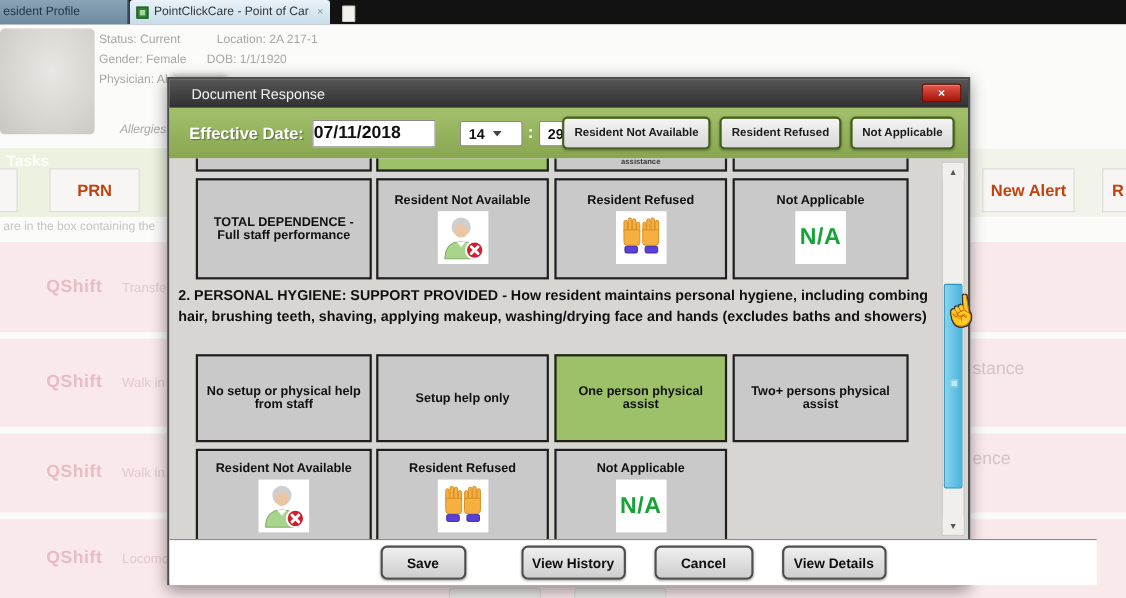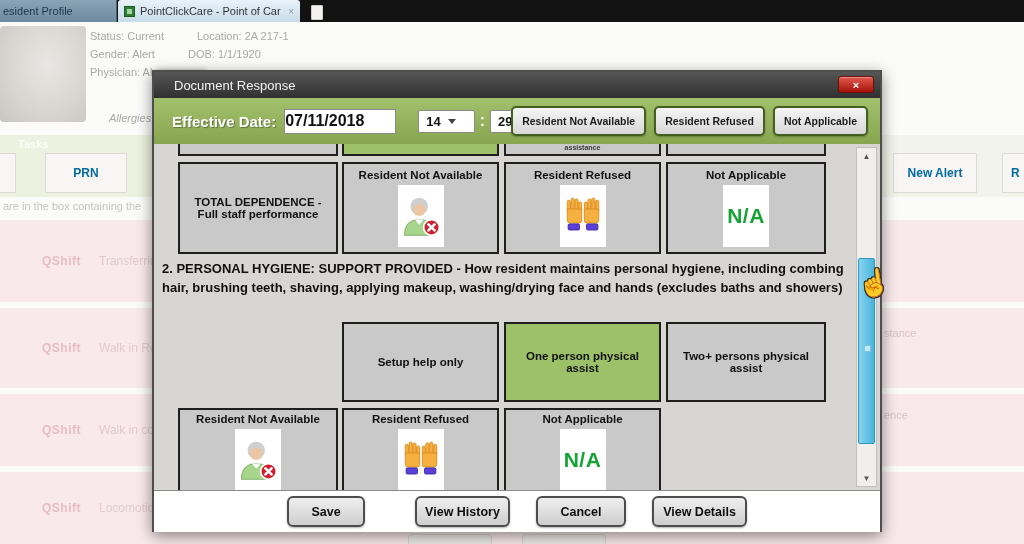--- a/index.html
+++ b/index.html
@@ -23,28 +23,28 @@
   .page-ico { width:12px; height:15px; background:#f4f2ee; border:1px solid #cfccc5; border-radius:1px; display:block; }
 
   
   .bg-page { position:absolute; left:0; top:22px; width:1024px; height:522px; background:#fbfbfa; }
   .photo { position:absolute; left:0; top:4px; width:86px; height:96px;
     background:radial-gradient(ellipse at 55% 40%, #e9e7e3 0%, #d8d5d0 60%, #c9c6c1 100%); border-radius:4px; }
   .info-line { position:absolute; font-size:11px; color:#a8a8a5; white-space:nowrap; }
   .blur-blob { display:inline-block; width:52px; height:9px; background:#c9c7c3; border-radius:4px; filter:blur(2px); vertical-align:middle; }
   .tasksbar { position:absolute; left:0; top:113px; width:1024px; height:62px; background:#f2f4ec; }
   .tasksbar-greentint { position:absolute; left:0; top:0; width:470px; height:62px; background:#ecf2df; }
-  .tasks-title { position:absolute; left:18px; top:3px; font-size:11px; font-weight:bold; color:#fdfdf9; }
+  .tasks-title { position:absolute; left:6px; top:3px; font-size:14px; font-weight:bold; color:#fdfdf9; }
   .ghost-btn { position:absolute; background:#f7f6f4; border:1px solid #dcdad6; border-radius:0;
-    display:flex; align-items:center; justify-content:center; font-size:12px; font-weight:bold; color:#0369a1; cursor:pointer; }
+    display:flex; align-items:center; justify-content:center; font-size:15px; font-weight:bold; color:#c2410c; cursor:pointer; }
   .hint-frag { position:absolute; left:3px; top:178px; font-size:11px; color:#c7c5c1; white-space:nowrap; width:150px; overflow:hidden; }
   .qrow { position:absolute; left:0; width:1024px; background:#f9e9eb; display:flex; align-items:center; padding-left:42px; gap:18px; }
-  .qbadge { font-size:12px; font-weight:bold; color:#e7bcc2; letter-spacing:0.5px; }
+  .qbadge { font-size:16px; font-weight:bold; color:#e7bcc2; letter-spacing:0.5px; }
   .qtask { font-size:12px; color:#e2cace; }
-  .frag { position:absolute; font-size:11px; color:#d9c2c6; }
+  .frag { position:absolute; font-size:16px; color:#d9c2c6; }
   .partial-btn { position:absolute; height:10px; width:84px; background:#eceae8; border:1px solid #d5d3cf; border-bottom:none; border-radius:4px 4px 0 0; }
 
   
   .dlg { position:absolute; left:152px; top:70px; width:730px; height:462px; z-index:10;
     border:2px solid #4e4e4e; background:#d8d6d2; box-shadow:0 4px 14px rgba(0,0,0,0.45); }
   .dlg-titlebar { position:absolute; left:0; top:0; width:100%; height:26px;
     background:linear-gradient(#565656,#303030); display:flex; align-items:center; padding-left:20px; }
   .dlg-title { color:#f2f2f2; font-size:13px; }
   .dlg-close { position:absolute; right:6px; top:4px; width:36px; height:17px;
     background:linear-gradient(#e2584d,#a51309); border:1px solid #6f0f06; border-radius:3px;
@@ -69,34 +69,34 @@
   .cell { position:absolute; background:#c9c9c9; border:2px solid #1f1f1f; display:flex; flex-direction:column;
     align-items:center; justify-content:center; text-align:center; font-weight:bold; font-size:11.5px; color:#111;
     padding:2px 6px; cursor:pointer; }
   .cell.selected { background:#9cc168; }
   .cell.empty { background:transparent; border:none; cursor:default; }
   .c1 { left:24px;  width:160px; } .c2 { left:188px; width:157px; }
   .c3 { left:350px; width:157px; } .c4 { left:512px; width:160px; }
   .r0 { top:-62px; height:74px; } .r1 { top:18px;  height:92px; }
   .r2 { top:178px; height:80px; } .r3 { top:264px; height:88px; }
   .sliver-frag { position:absolute; bottom:3px; left:0; width:100%; text-align:center; font-size:7px; font-weight:bold; color:#3c3c3c; }
-  .icon-box { width:46px; height:62px; background:#fff; margin-top:4px; display:flex; align-items:center; justify-content:center; flex:0 0 auto; }
+  .icon-box { width:46px; height:48px; background:#fff; margin-top:4px; display:flex; align-items:center; justify-content:center; flex:0 0 auto; }
   .na-text { font-weight:800; font-size:21px; color:#15a335; letter-spacing:0.5px; }
   .question { position:absolute; left:8px; top:116px; width:690px; font-size:13px; font-weight:bold; color:#101010;
     line-height:1.45; text-align:left; }
 
   .scrollbar { position:absolute; left:702px; top:3px; width:21px; height:340px; background:#f1efec; border:1px solid #c3c1bd; }
   .scroll-btn { position:absolute; left:0; width:19px; height:16px; display:flex; align-items:center; justify-content:center;
     font-size:8px; color:#555; cursor:pointer; background:#f1efec; }
   .scroll-up { top:0; } .scroll-down { bottom:0; }
   .scroll-thumb { position:absolute; left:1px; width:17px; top:110px; height:186px;
     background:linear-gradient(90deg,#86d4ee,#4cb4dc); border:1px solid #2f96bd; border-radius:2px; cursor:grab; }
   .thumb-grip { position:absolute; left:5px; top:86px; width:7px; height:7px; background:#bfe9f7; border:1px solid #7fc7e0; }
 
-  .dlg-footer { position:absolute; left:0; top:418px; width:726px; height:42px; background:#fff;
+  .dlg-footer { position:absolute; left:0; top:418px; width:843px; height:42px; background:#fff;
     border-top:1px solid #8a8a8a; display:flex; align-items:center; justify-content:center; gap:26px; }
   .ftr-btn { height:31px; background:linear-gradient(#efefef,#cecece); border:2px solid #4d4d4d; border-radius:6px;
     font-size:12.5px; font-weight:bold; color:#0e0e0e; display:flex; align-items:center; justify-content:center;
     cursor:pointer; box-shadow:0 1px 2px rgba(0,0,0,0.3); }
   .w-save { width:78px; } .w-vh { width:95px;margin-left:24px; } .w-vd { width:95px; } .w-cancel { width:90px; }
 
   .cursor { position:absolute; left:858px; top:268px; z-index:50; font-size:26px; color:#fff; pointer-events:none;
     text-shadow:-1px -1px 0 #333, 1px -1px 0 #333, -1px 1px 0 #333, 1px 1px 0 #333; transform:rotate(-8deg); }
 </style>
 </head>
@@ -115,21 +115,21 @@
     </div>
     <div class="newtab">
       <span class="page-ico"></span>
     </div>
   </div>
 
   <div class="bg-page">
     <div class="photo"></div>
     <span class="info-line" style="left:90px; top:8px;">Status: Current</span>
     <span class="info-line" style="left:197px; top:8px;">Location: 2A 217-1</span>
-    <span class="info-line" style="left:90px; top:26px;">Gender: Alert</span>
+    <span class="info-line" style="left:90px; top:26px;">Gender: Female</span>
     <span class="info-line" style="left:188px; top:26px;">DOB: 1/1/1920</span>
     <span class="info-line" style="left:90px; top:44px;">
       <span>Physician: Al</span>
       <span class="blur-blob"></span>
     </span>
     <span class="info-line" style="left:109px; top:90px;font-style:italic;">Allergies:   N</span>
 
     <div class="tasksbar">
       <div class="tasksbar-greentint"></div>
       <span class="tasks-title">Tasks</span>
@@ -257,20 +257,23 @@
       </div>
       <div class="cell c4 r1">
         <span>Not Applicable</span>
         <span class="icon-box">
           <span class="na-text">N/A</span>
         </span>
       </div>
 
       <div class="question">2.   PERSONAL HYGIENE: SUPPORT PROVIDED - How resident maintains personal hygiene, including combing hair, brushing teeth, shaving, applying makeup, washing/drying face and hands (excludes baths and showers)</div>
 
+      <div class="cell c1 r2">
+        <span>No setup or physical help from staff</span>
+      </div>
       <div class="cell c2 r2">
         <span>Setup help only</span>
       </div>
       <div class="cell c4 r2">
         <span>Two+ persons physical assist</span>
       </div>
       <div class="cell c3 r2 selected">
         <span>One person physical assist</span>
       </div>
 

